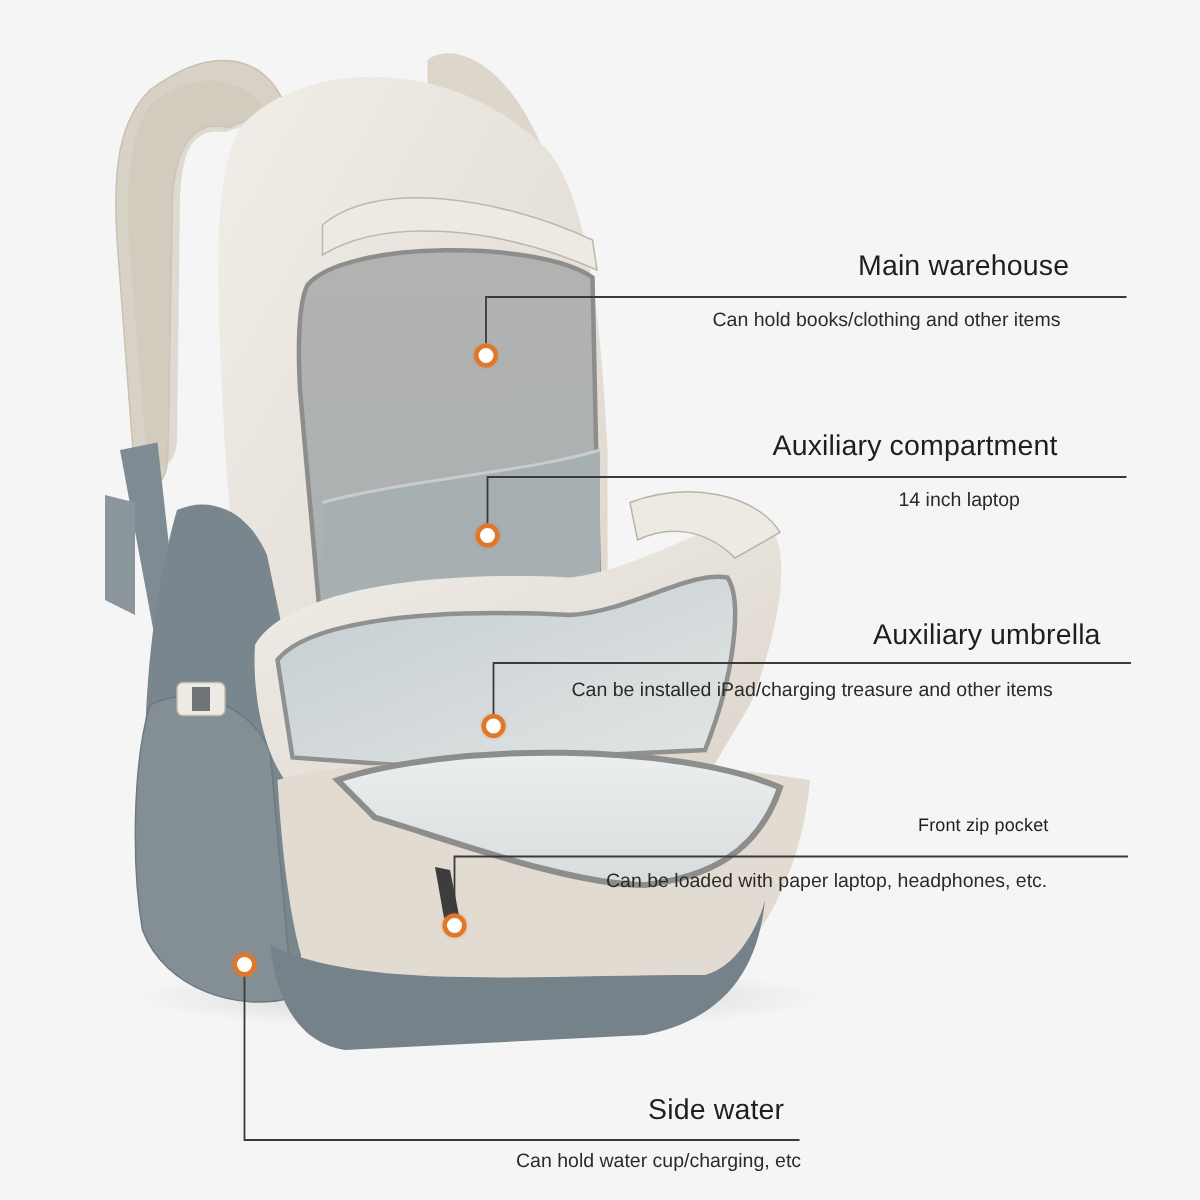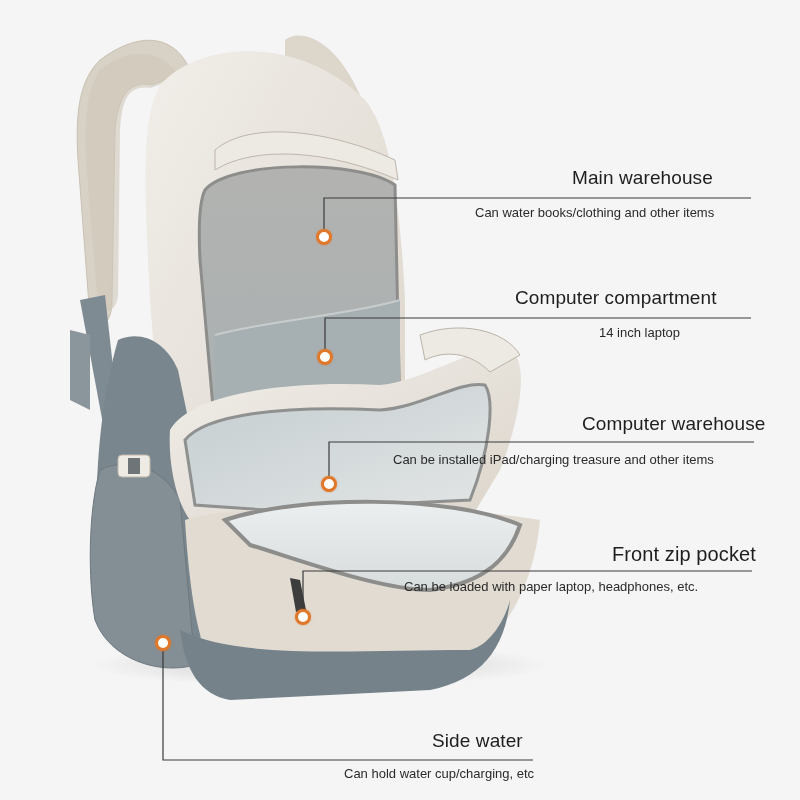--- a/index.html
+++ b/index.html
@@ -102,31 +102,31 @@
       <polyline points="325,349 325,318 751,318" fill="none" stroke="#3a3a3a" stroke-width="1.2"></polyline>
       <polyline points="329,476 329,442 754,442" fill="none" stroke="#3a3a3a" stroke-width="1.2"></polyline>
       <polyline points="303,609 303,571 752,571" fill="none" stroke="#3a3a3a" stroke-width="1.2"></polyline>
       <polyline points="163,651 163,760 533,760" fill="none" stroke="#3a3a3a" stroke-width="1.2"></polyline>
     </svg>
 
   <div id="callout-layer">
 
     <span class="marker" style="left:324px;top:237px;"></span>
     <div class="callout-title" style="left:572px;top:167px;">Main warehouse</div>
-    <div class="callout-desc" style="left:475px;top:205px;">Can water books/clothing and other items</div>
+    <div class="callout-desc" style="left:475px;top:205px;">Can hold books/clothing and other items</div>
 
     <span class="marker" style="left:325px;top:357px;"></span>
-    <div class="callout-title" style="left:515px;top:287px;">Computer compartment</div>
+    <div class="callout-title" style="left:515px;top:287px;">Auxiliary compartment</div>
     <div class="callout-desc" style="left:599px;top:325px;text-align:center;">14 inch laptop</div>
 
     <span class="marker" style="left:329px;top:484px;"></span>
-    <div class="callout-title" style="left:582px;top:413px;">Computer warehouse</div>
-    <div class="callout-desc" style="left:393px;top:452px;">Can be installed iPad/charging treasure and other items</div>
+    <div class="callout-title" style="left:582px;top:413px;">Auxiliary umbrella</div>
+    <div class="callout-desc" style="left:381px;top:452px;">Can be installed iPad/charging treasure and other items</div>
 
     <span class="marker" style="left:303px;top:617px;"></span>
-    <div class="callout-title" style="left:612px;top:543px;font-size:20px;">Front zip pocket</div>
+    <div class="callout-title" style="left:612px;top:543px;font-size:12px;">Front zip pocket</div>
     <div class="callout-desc" style="left:404px;top:579px;">Can be loaded with paper laptop, headphones, etc.</div>
 
     <span class="marker" style="left:163px;top:643px;"></span>
     <div class="callout-title" style="left:432px;top:730px;">Side water</div>
     <div class="callout-desc" style="left:344px;top:766px;">Can hold water cup/charging, etc</div>
   </div>
 </div>
 
 </body></html>

